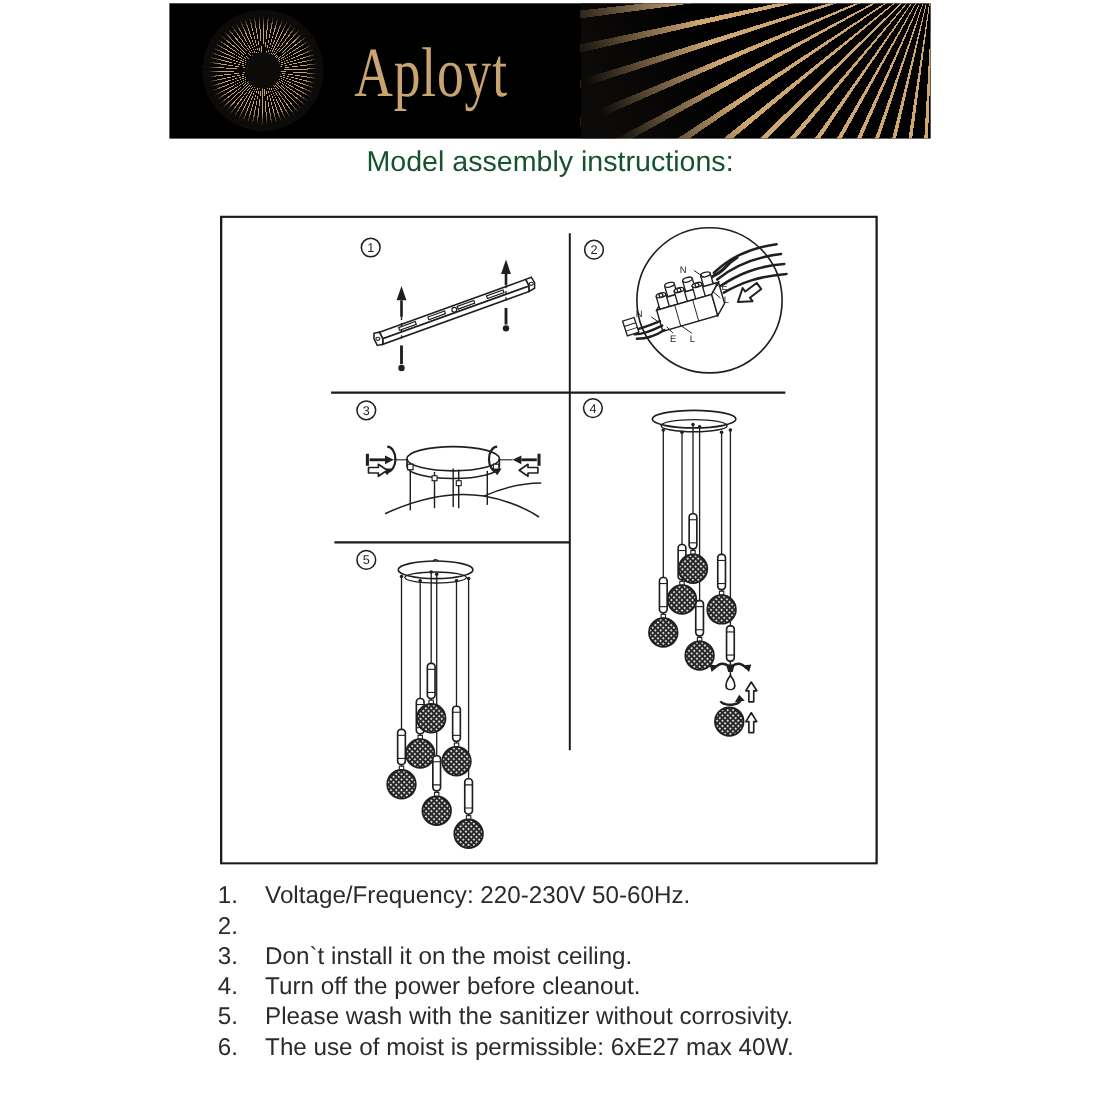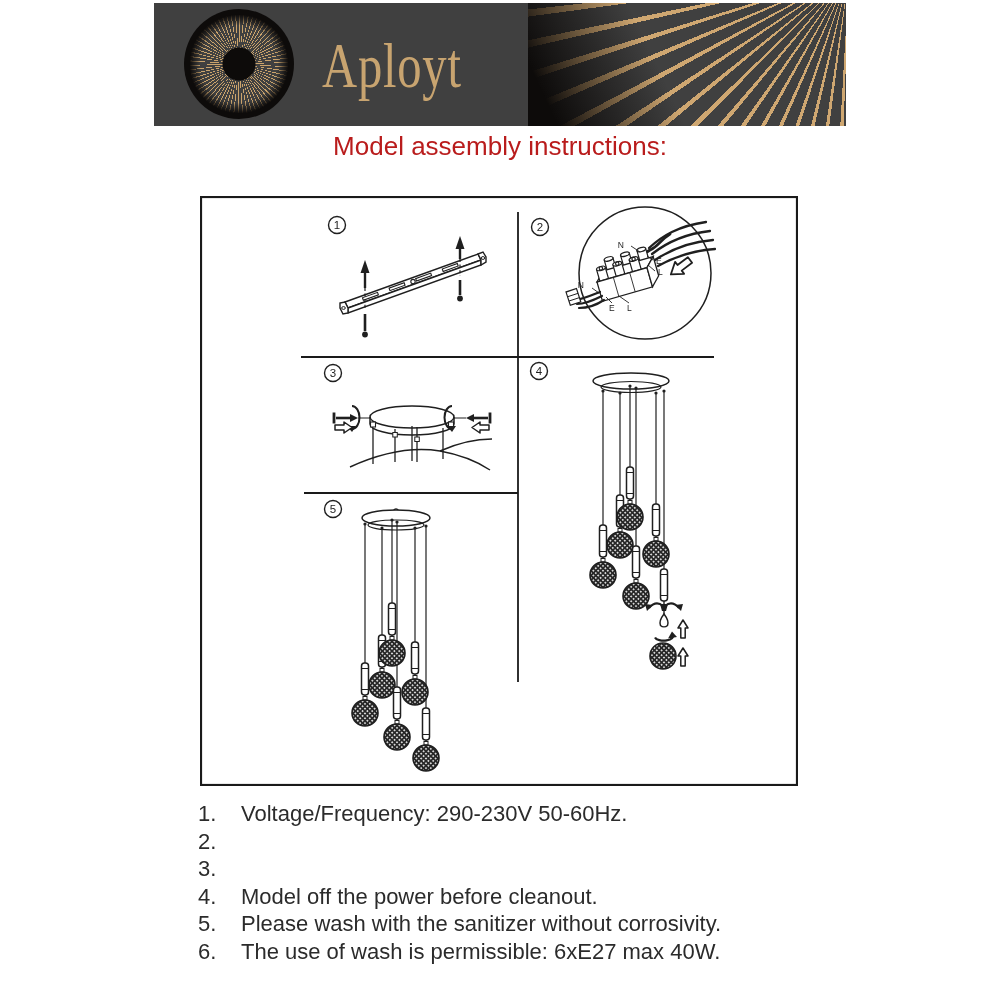--- a/index.html
+++ b/index.html
@@ -1,36 +1,36 @@
 <!DOCTYPE html>
 <html><head>
 <meta charset="utf-8">
 <style>
   html,body{margin:0;padding:0;background:#ffffff;}
   .page{position:relative;width:1000px;height:1000px;background:#fff;overflow:hidden;
         font-family:"Liberation Sans",sans-serif;color:#2b2b2b;}
   
   .banner{position:absolute;left:154px;top:3px;width:692px;height:123px;
-          background:#404040;overflow:hidden;text-align:center;}
+          background:#000000;overflow:hidden;text-align:center;}
   .logo-burst{position:absolute;left:30px;top:6px;width:110px;height:110px;border-radius:50%;
       background:
         radial-gradient(closest-side, rgba(13,11,10,0) 0 70%, #0d0b0a 90%),
         radial-gradient(closest-side, #0d0b0a 0 29%, rgba(13,11,10,0) 31%),
         repeating-conic-gradient(from 0deg, #caa36c 0 1.3deg, rgba(13,11,10,0) 1.3deg 5.15deg);}
   .brand{position:absolute;left:168px;top:28px;font-family:"Liberation Serif",serif;
          font-size:64px;line-height:1.1;color:#c8a470;letter-spacing:1px;
          transform:scaleX(.76);transform-origin:0 0;white-space:nowrap;}
   .fan{position:absolute;right:0;top:0;width:46%;height:100%;
       background:
         linear-gradient(245deg, rgba(13,11,10,0) 0 58%, #0d0b0a 92%),
         repeating-conic-gradient(from 178deg at 101% -24%,
            rgba(13,11,10,0) 0 4.1deg, #cfa771 4.1deg 5.35deg);}
   
   .title{position:absolute;left:0;top:131px;width:100%;text-align:center;
-         font-size:26px;line-height:30px;color:#b91c1c;}
+         font-size:26px;line-height:30px;color:#14532d;}
   
   .box{position:absolute;left:200px;top:196px;width:598px;height:590px;}
   .box svg{position:absolute;left:0;top:0;}
   
   .instructions{position:absolute;left:198px;top:800px;font-size:22px;line-height:27.6px;
                 color:#2b2b2b;}
   .inst-row{display:flex;}
   .inst-num{width:43px;flex:0 0 43px;}
 </style>
 </head>
@@ -300,35 +300,36 @@
         <use href="#unit" transform="translate(226,512)"></use>
         <use href="#unit" transform="translate(197,491)"></use>
         <use href="#unit" transform="translate(192,407)"></use>
       </g>
     </svg>
   </div>
 
   <div class="instructions">
     <div class="inst-row">
       <span class="inst-num">1.</span>
-      <span>Voltage/Frequency: 290-230V 50-60Hz.</span>
+      <span>Voltage/Frequency: 220-230V 50-60Hz.</span>
     </div>
     <div class="inst-row">
       <span class="inst-num">2.</span>
     </div>
     <div class="inst-row">
       <span class="inst-num">3.</span>
+      <span>Don`t install it on the moist ceiling.</span>
     </div>
     <div class="inst-row">
       <span class="inst-num">4.</span>
-      <span>Model off the power before cleanout.</span>
+      <span>Turn off the power before cleanout.</span>
     </div>
     <div class="inst-row">
       <span class="inst-num">5.</span>
       <span>Please wash with the sanitizer without corrosivity.</span>
     </div>
     <div class="inst-row">
       <span class="inst-num">6.</span>
-      <span>The use of wash is permissible: 6xE27 max 40W.</span>
+      <span>The use of moist is permissible: 6xE27 max 40W.</span>
     </div>
   </div>
 
 </div>
 
 </body></html>

